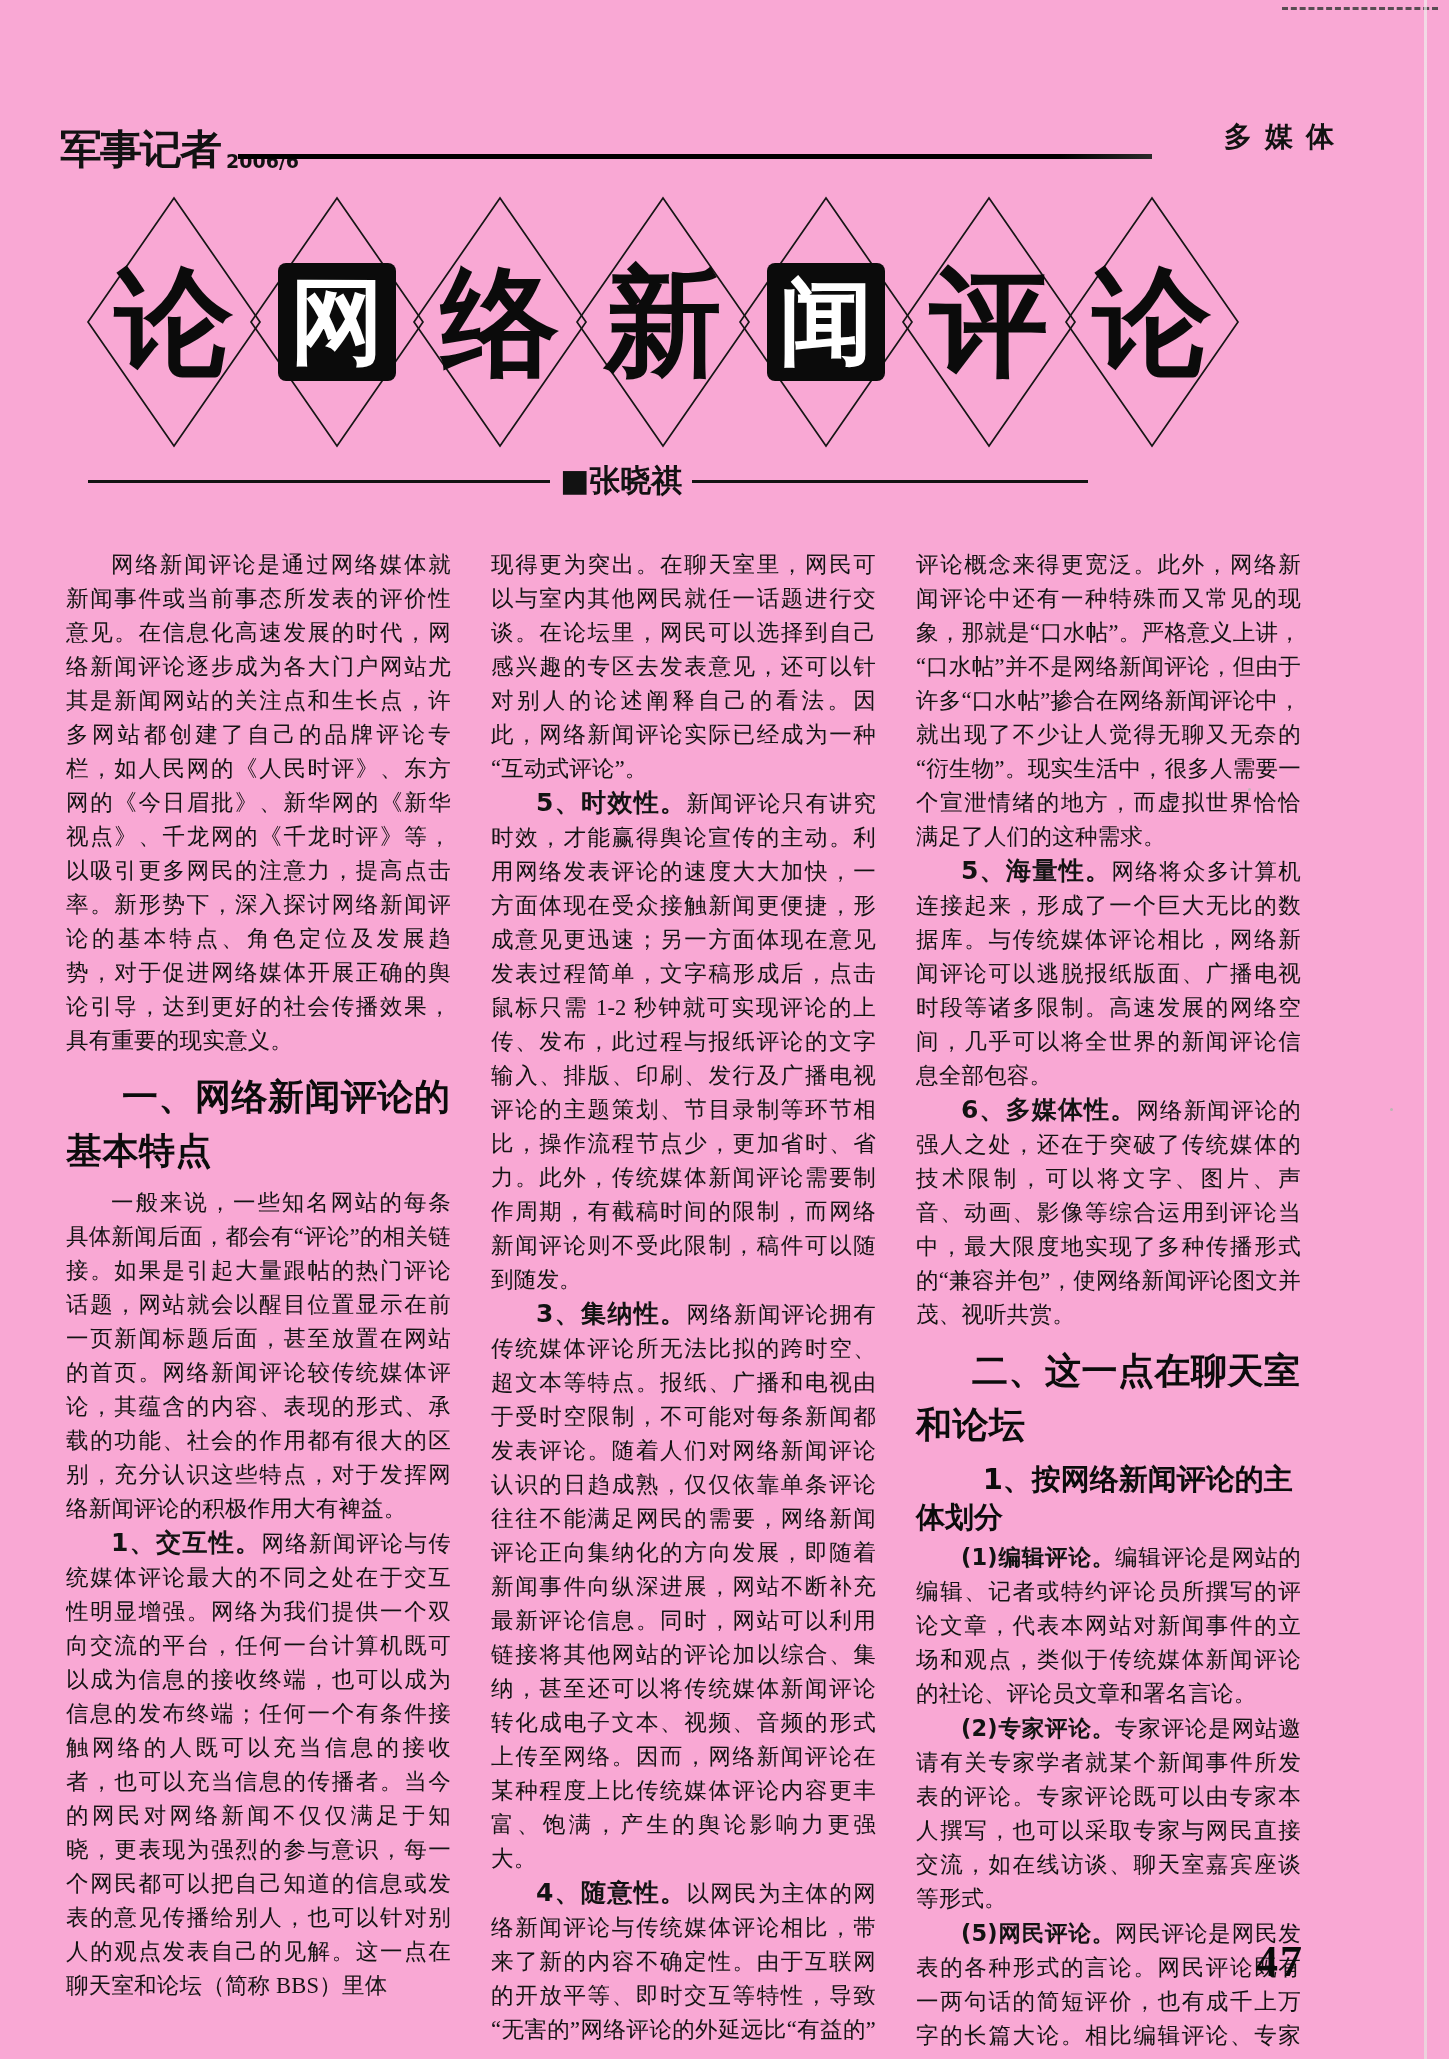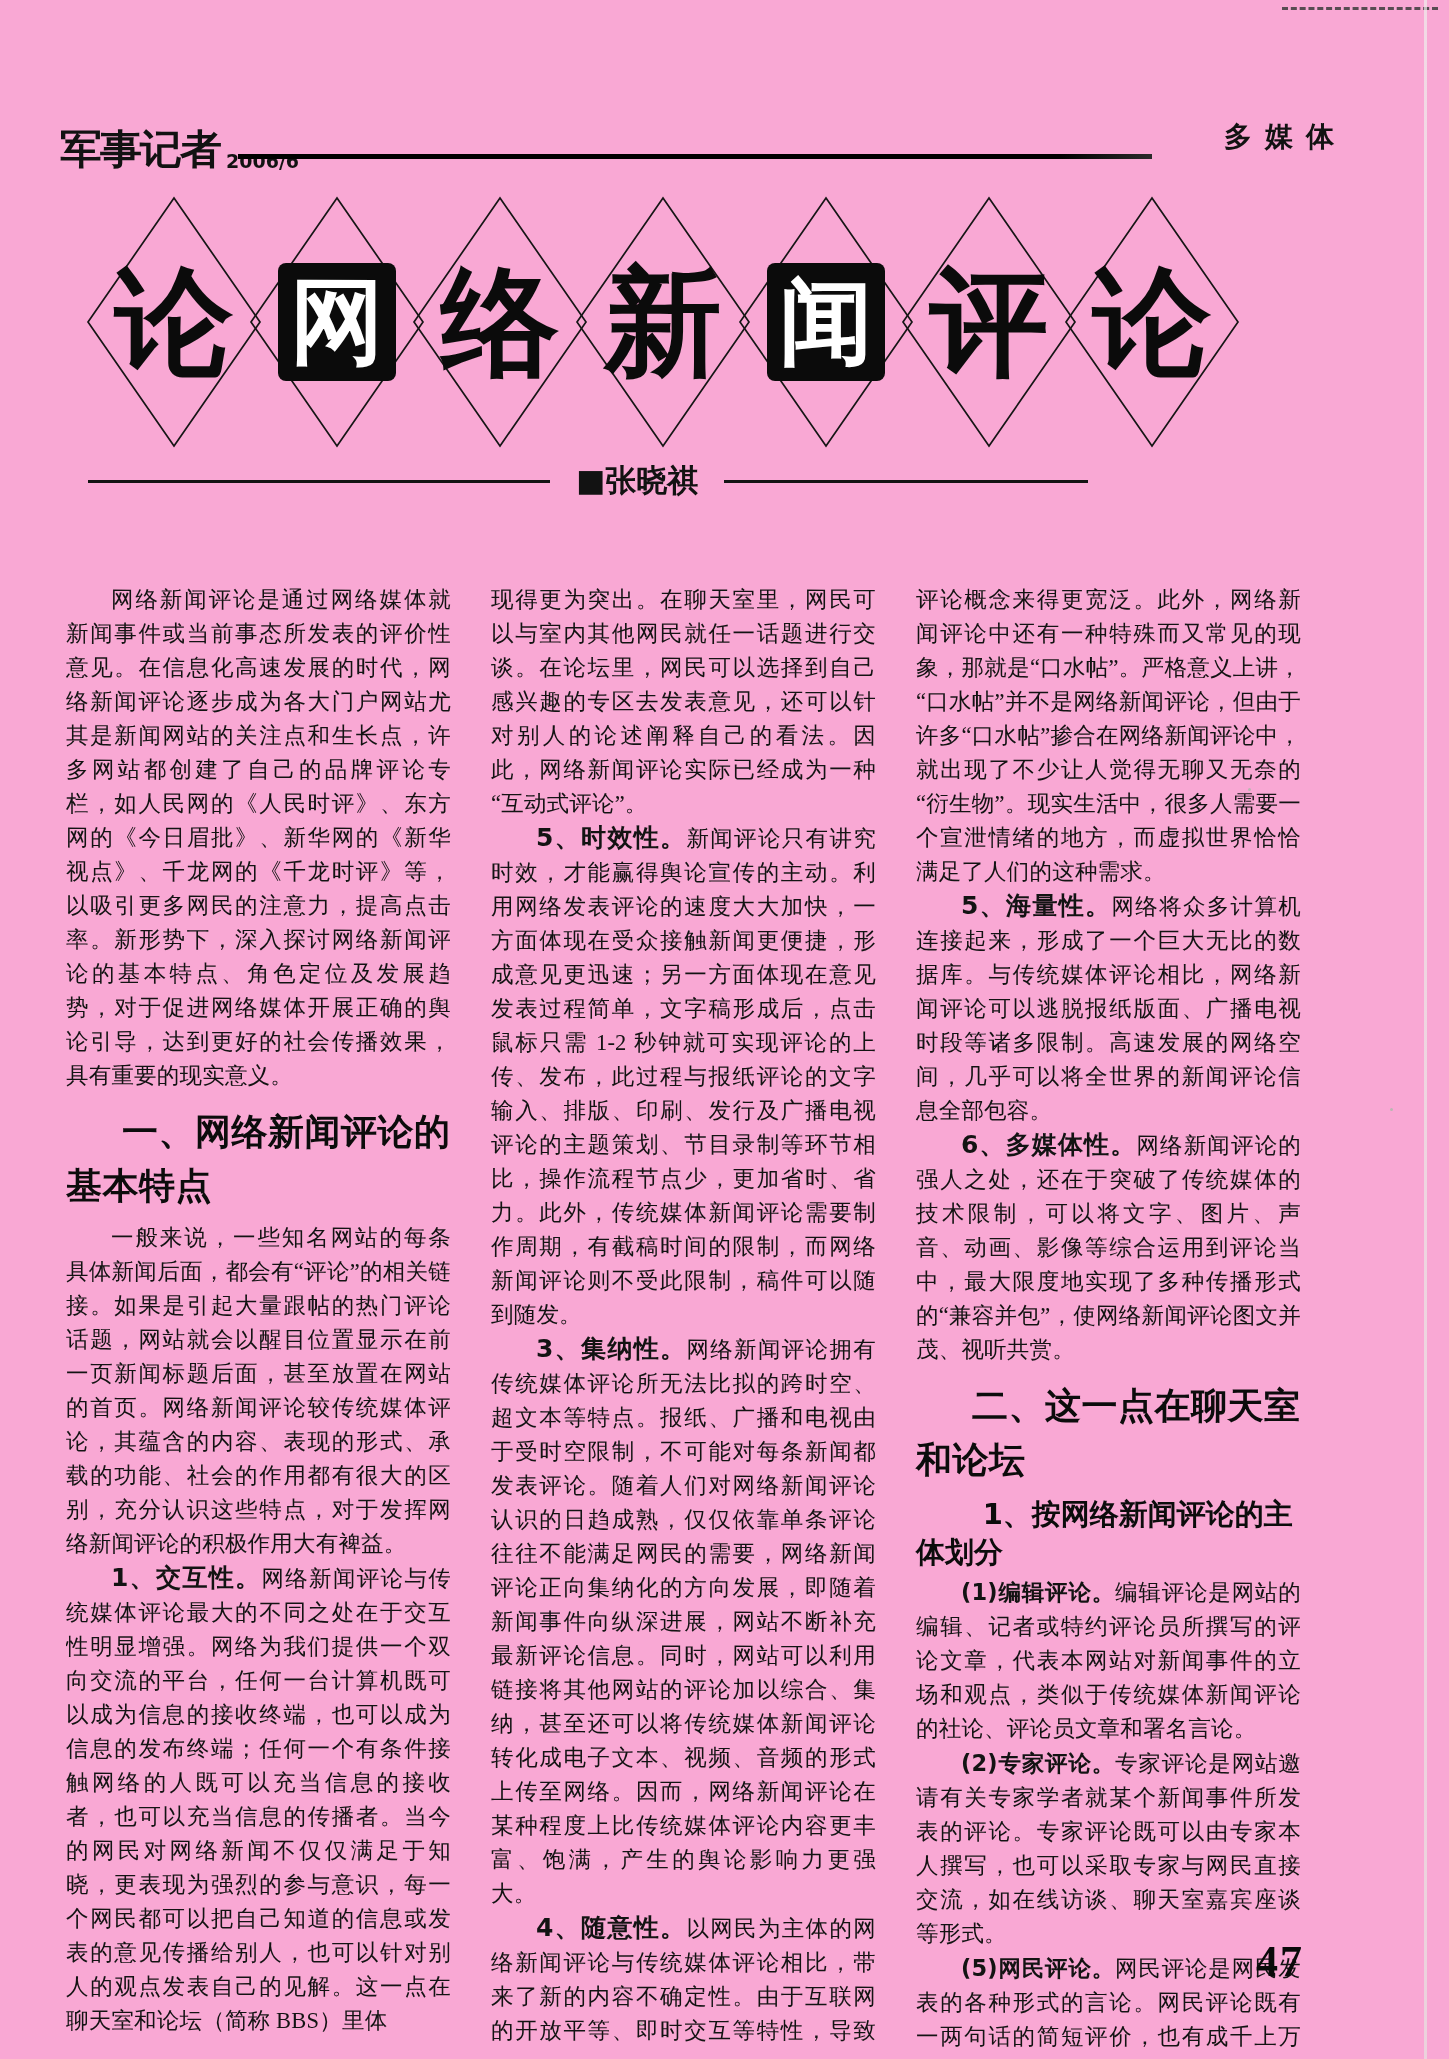--- a/index.html
+++ b/index.html
@@ -40,25 +40,25 @@
     left:50%; top:50%; width:118px; height:118px; transform:translate(-50%,-50%);
     background:#0b0b0b; color:#ffffff; font-size:94px; border-radius:8px;
   }
   
   .byline { position:absolute; left:88px; top:460px; width:1000px;
     display:flex; align-items:center; }
   .byline .rule { height:3px; background:#141414; }
   .rule-left { width:462px; }
   .rule-right { flex:1; }
   .author { font-family:"DejaVu Sans","Liberation Sans",sans-serif; font-weight:900;
-    font-size:31px; margin:0 26px; white-space:nowrap; }
+    font-size:31px; margin:0 10px; white-space:nowrap; }
   
   .columns { position:absolute; left:66px; top:548px; width:1236px; height:1500px;
     display:flex; gap:40px; overflow:hidden; }
-  .col { width:385px; min-width:385px;margin-top:35px; }
+  .col { width:385px; min-width:385px; }
   .body-p { margin:0; font-size:22.5px; line-height:34px; text-align:justify;
     letter-spacing:.2px; color:#131313; }
   .body-p.indent { text-indent:2em; }
   .lead { font-family:"DejaVu Sans","Liberation Sans",sans-serif; font-weight:700; }
   .lead-num { font-size:25px; }
   .lead-paren { font-size:22.5px; }
   .h-big { margin:12px 0 8px; font-family:"DejaVu Sans","Liberation Sans",sans-serif;
     font-weight:900; font-size:36px; line-height:54px; text-indent:56px;
     letter-spacing:.5px; color:#0c0c0c; }
   .h-sub { margin:6px 0 4px; font-family:"DejaVu Sans","Liberation Sans",sans-serif;

